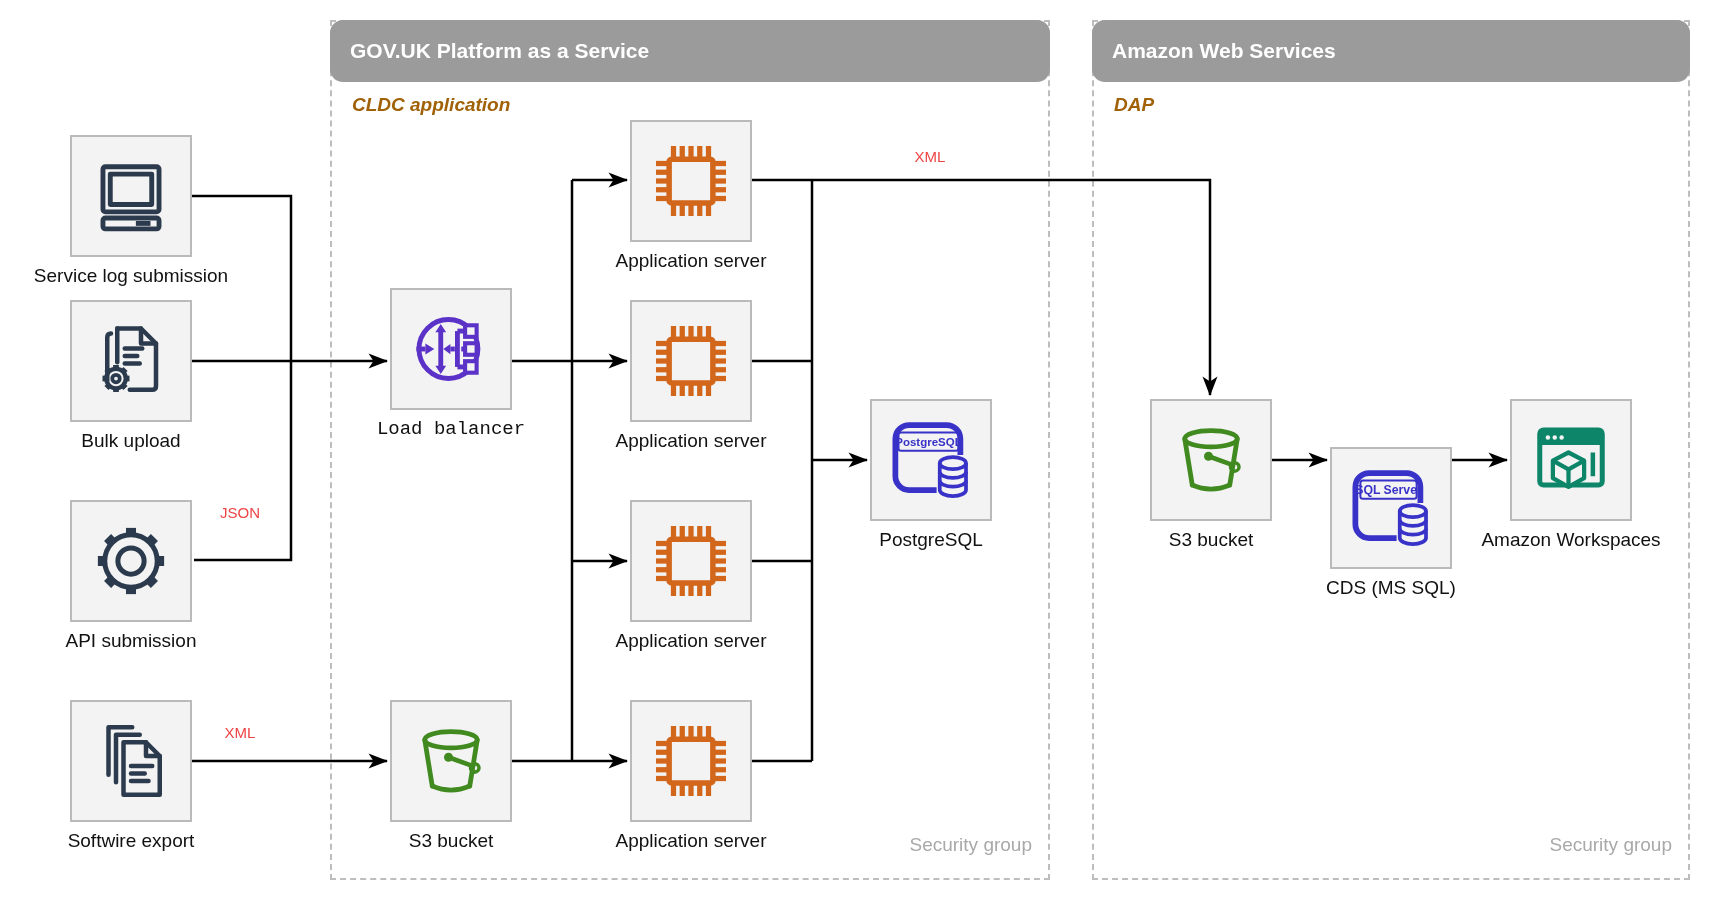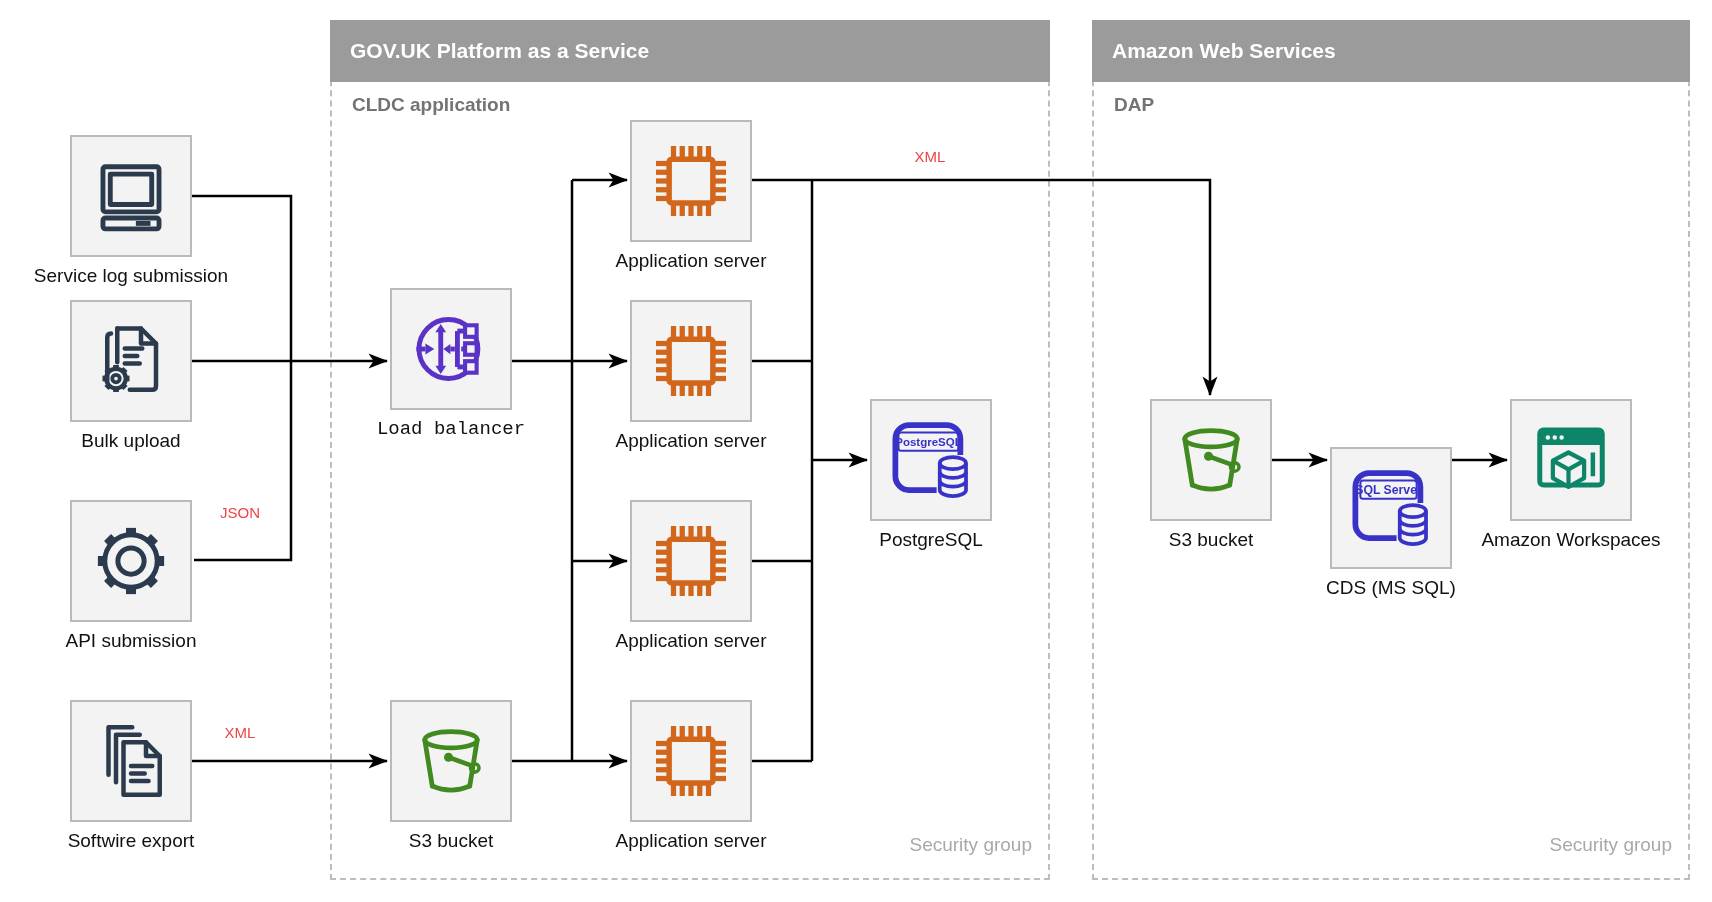--- a/index.html
+++ b/index.html
@@ -4,22 +4,22 @@
 <style>
   html,body{margin:0;padding:0;background:#ffffff;}
   .canvas{position:relative;width:1712px;height:902px;background:#ffffff;
           font-family:"Liberation Sans",sans-serif;overflow:hidden;}
 
   
   .container{position:absolute;top:20px;height:860px;border:2px dashed #BDBDBD;box-sizing:border-box;}
   .container.govuk{left:330px;width:720px;}
   .container.aws{left:1092px;width:598px;}
   .cheader{position:absolute;top:-2px;left:-2px;right:-2px;height:62px;background:#9B9B9B;
-           color:#ffffff;font-size:21px;font-weight:bold;line-height:62px;padding-left:20px;}
-  .csub{position:absolute;top:72px;left:20px;font-size:19px;font-weight:bold;color:#737373;}
+           color:#ffffff;font-size:21px;font-weight:bold;line-height:62px;padding-left:20px;border-radius:13px;}
+  .csub{position:absolute;top:72px;left:20px;font-size:19px;font-weight:bold;color:#a16207;font-style:italic;}
   .cfoot{position:absolute;right:16px;bottom:22px;font-size:19px;color:#A9A9A9;}
 
   
   .node{position:absolute;width:122px;}
   .nbox{width:122px;height:122px;background:#F3F3F3;border:2px solid #BABABA;box-sizing:border-box;
         display:flex;align-items:center;justify-content:center;}
   .nlabel{position:relative;left:50%;transform:translateX(-50%);width:max-content;
           margin-top:8px;font-size:19px;color:#111111;text-align:center;white-space:nowrap;}
 
   

